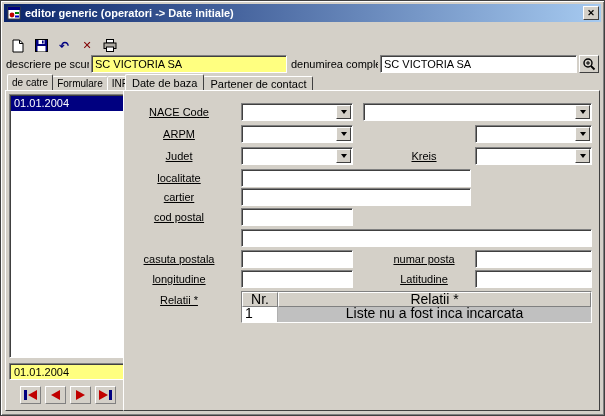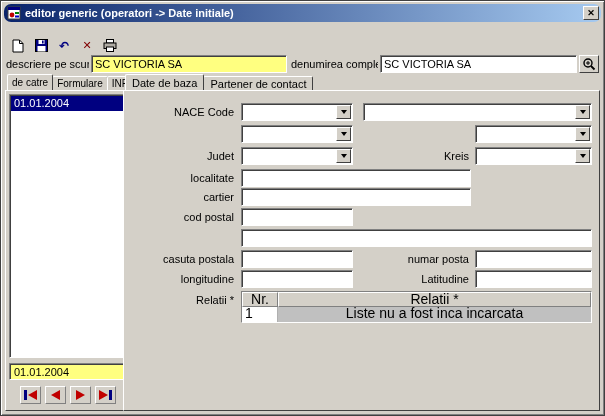--- a/index.html
+++ b/index.html
@@ -8,21 +8,21 @@
     position:relative; width:605px; height:416px; background:#d4d0c8;
     border:1px solid #404040;
     box-shadow: inset 1px 1px 0 #ffffff, inset -1px -1px 0 #808080;
     font-family:"Liberation Sans", sans-serif; font-size:11px; color:#000;
     overflow:hidden;
   }
   
   .titlebar {
     position:absolute; left:3px; top:3px; right:3px; height:18px;
     background:linear-gradient(to right,#0a246a,#a6caf0);
-    display:flex; align-items:center; padding:0 2px;border-radius:7px;
+    display:flex; align-items:center; padding:0 2px;
   }
   .app-icon { width:14px; height:14px; margin-left:1px; display:flex; }
   .title { color:#fff; font-weight:bold; font-size:11px; margin-left:4px; flex:1;
     white-space:nowrap; overflow:hidden; }
   .close-btn {
     width:16px; height:14px; background:#d4d0c8; padding:0;
     border:1px solid; border-color:#fff #404040 #404040 #fff;
     font:bold 9px "Liberation Sans",sans-serif; line-height:11px; text-align:center; cursor:default;
   }
   
@@ -74,21 +74,21 @@
   .list-row.selected { background:#000080; color:#fff; }
   .current-field { position:absolute; left:3px; right:3px; bottom:30px; height:17px;
     background:#ffff80; border:1px solid #808080; border-right-color:#fff; border-bottom-color:#fff;
     box-shadow: inset 1px 1px 0 #404040; padding:1px 4px; line-height:14px; }
   .nav-row { position:absolute; left:0; right:0; bottom:5px; height:20px;
     display:flex; justify-content:center; align-items:center; gap:4px; }
   .nav-btn { width:21px; height:18px; background:#d4d0c8; padding:0;
     border:1px solid; border-color:#fff #808080 #808080 #fff;
     display:flex; align-items:center; justify-content:center; }
   
-  .flabel { position:absolute; text-align:right; white-space:nowrap; }
+  .flabel { position:absolute; text-align:center; white-space:nowrap;text-decoration:underline; }
   .lbl-left { left:0; width:110px; }
   .lbl-mid  { left:255px; width:90px; }
   .afield { position:absolute; }
   .combo { position:absolute; height:18px; background:#fff;
     border:1px solid #808080; border-right-color:#fff; border-bottom-color:#fff;
     box-shadow: inset 1px 1px 0 #404040; display:flex; }
   .combo-value { flex:1; padding:2px 3px; overflow:hidden; white-space:nowrap; }
   .combo-btn { width:15px; margin:1px; flex:none; background:#d4d0c8;
     border:1px solid; border-color:#fff #404040 #404040 #fff;
     display:flex; align-items:center; justify-content:center; }
@@ -223,20 +223,21 @@
             <span class="arrow-down"></span>
           </span>
       </div>
       <div class="combo" style="left:239px; top:12px; width:229px">
         <span class="combo-value"></span>
         <span class="combo-btn">
             <span class="arrow-down"></span>
           </span>
       </div>
 
+      <span class="flabel lbl-left" style="top:37px">ARPM</span>
       <div class="combo" style="left:117px; top:34px; width:112px">
         <span class="combo-value"></span>
         <span class="combo-btn">
             <span class="arrow-down"></span>
           </span>
       </div>
       <div class="combo" style="left:351px; top:34px; width:117px">
         <span class="combo-value"></span>
         <span class="combo-btn">
             <span class="arrow-down"></span>

